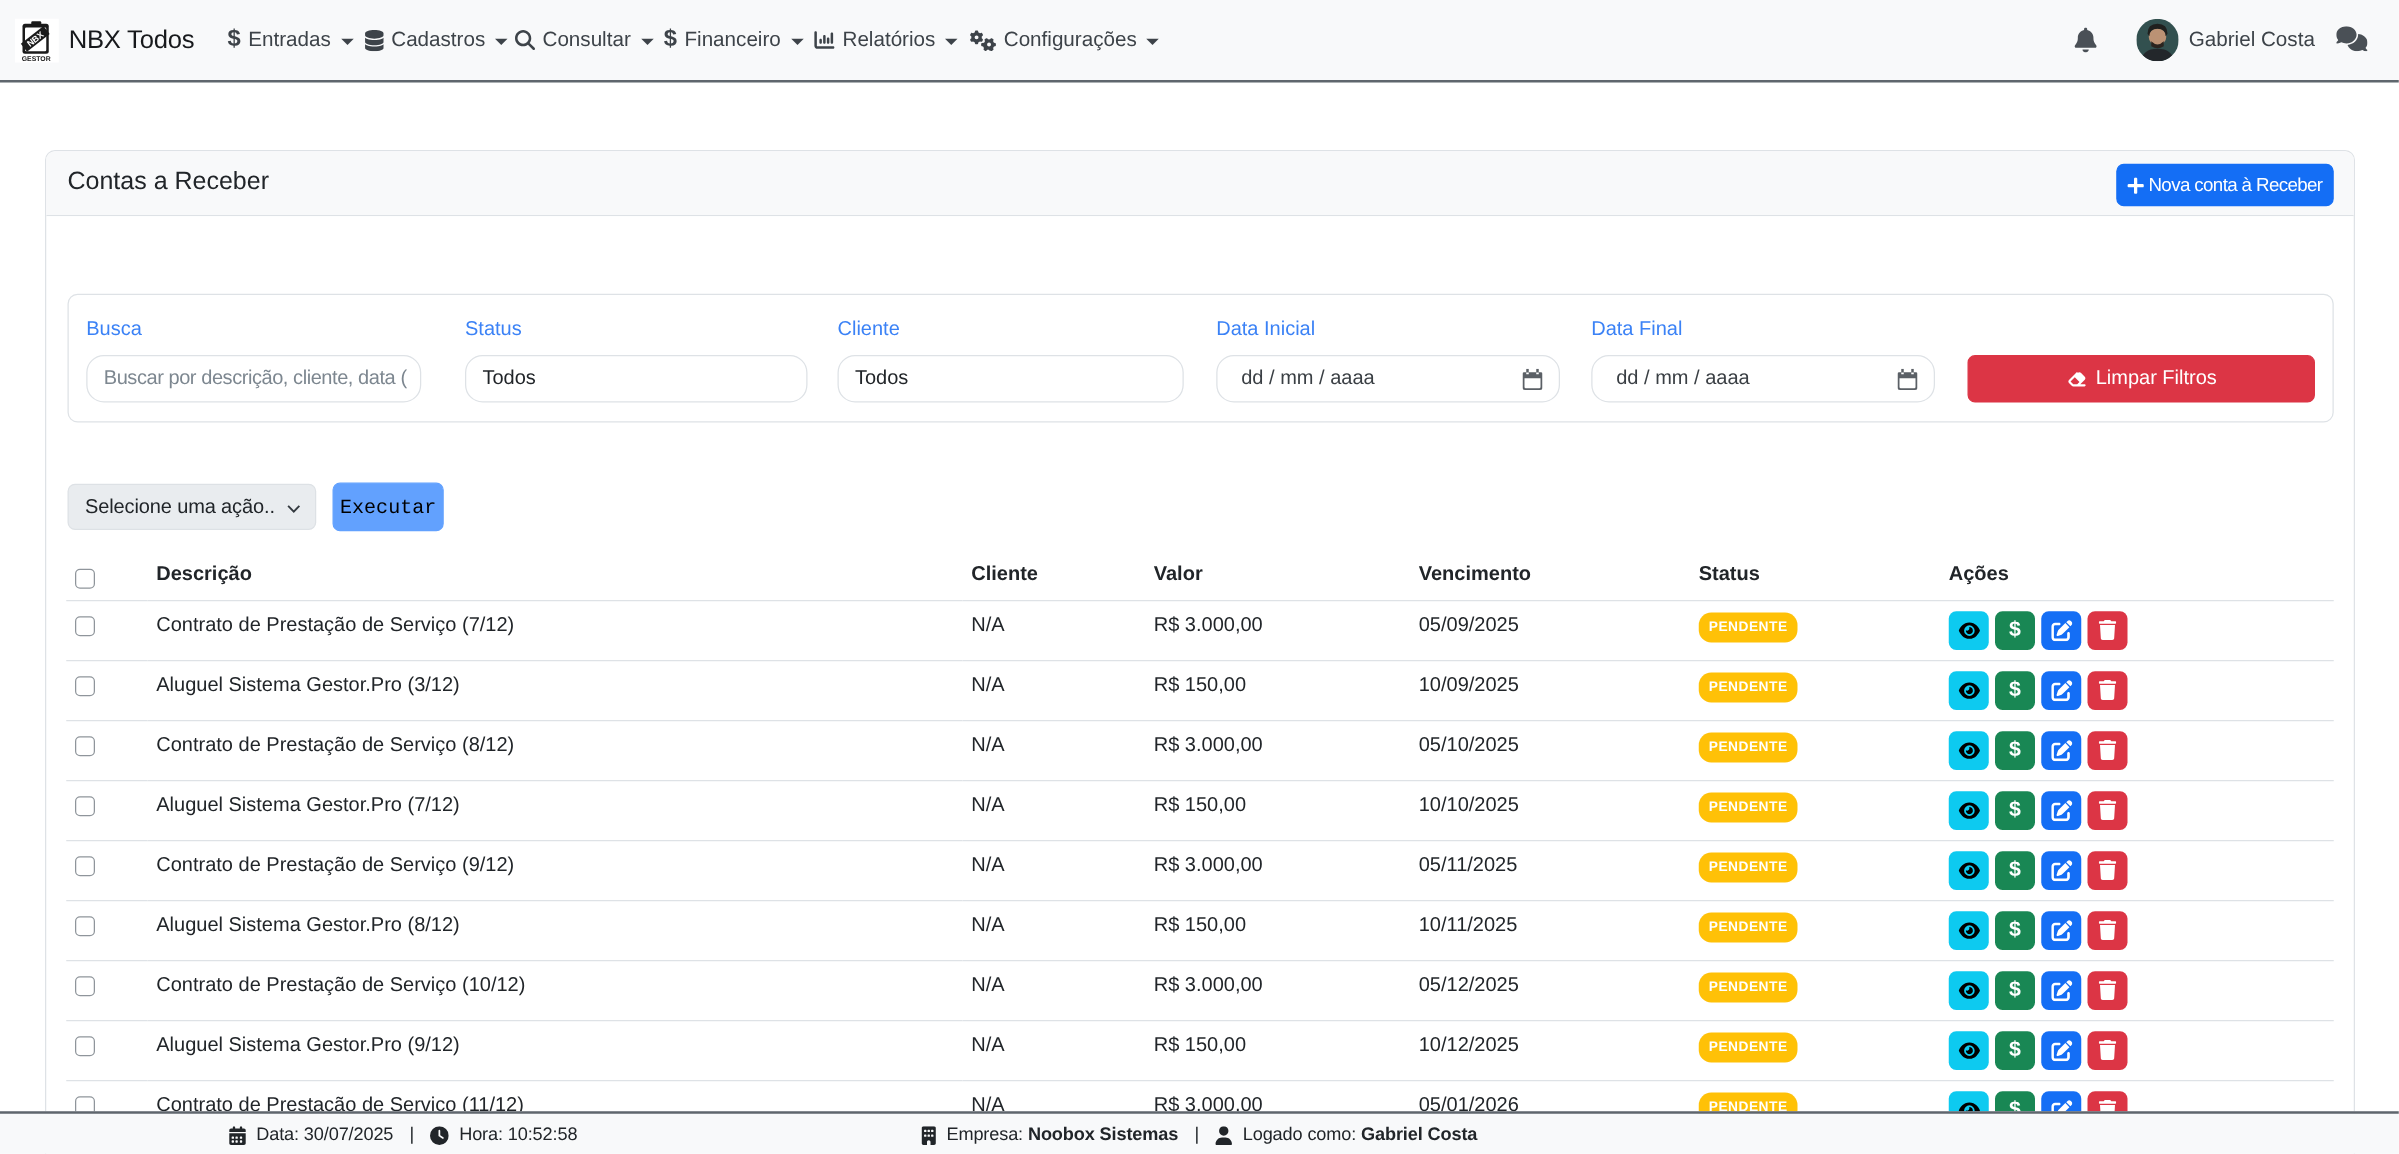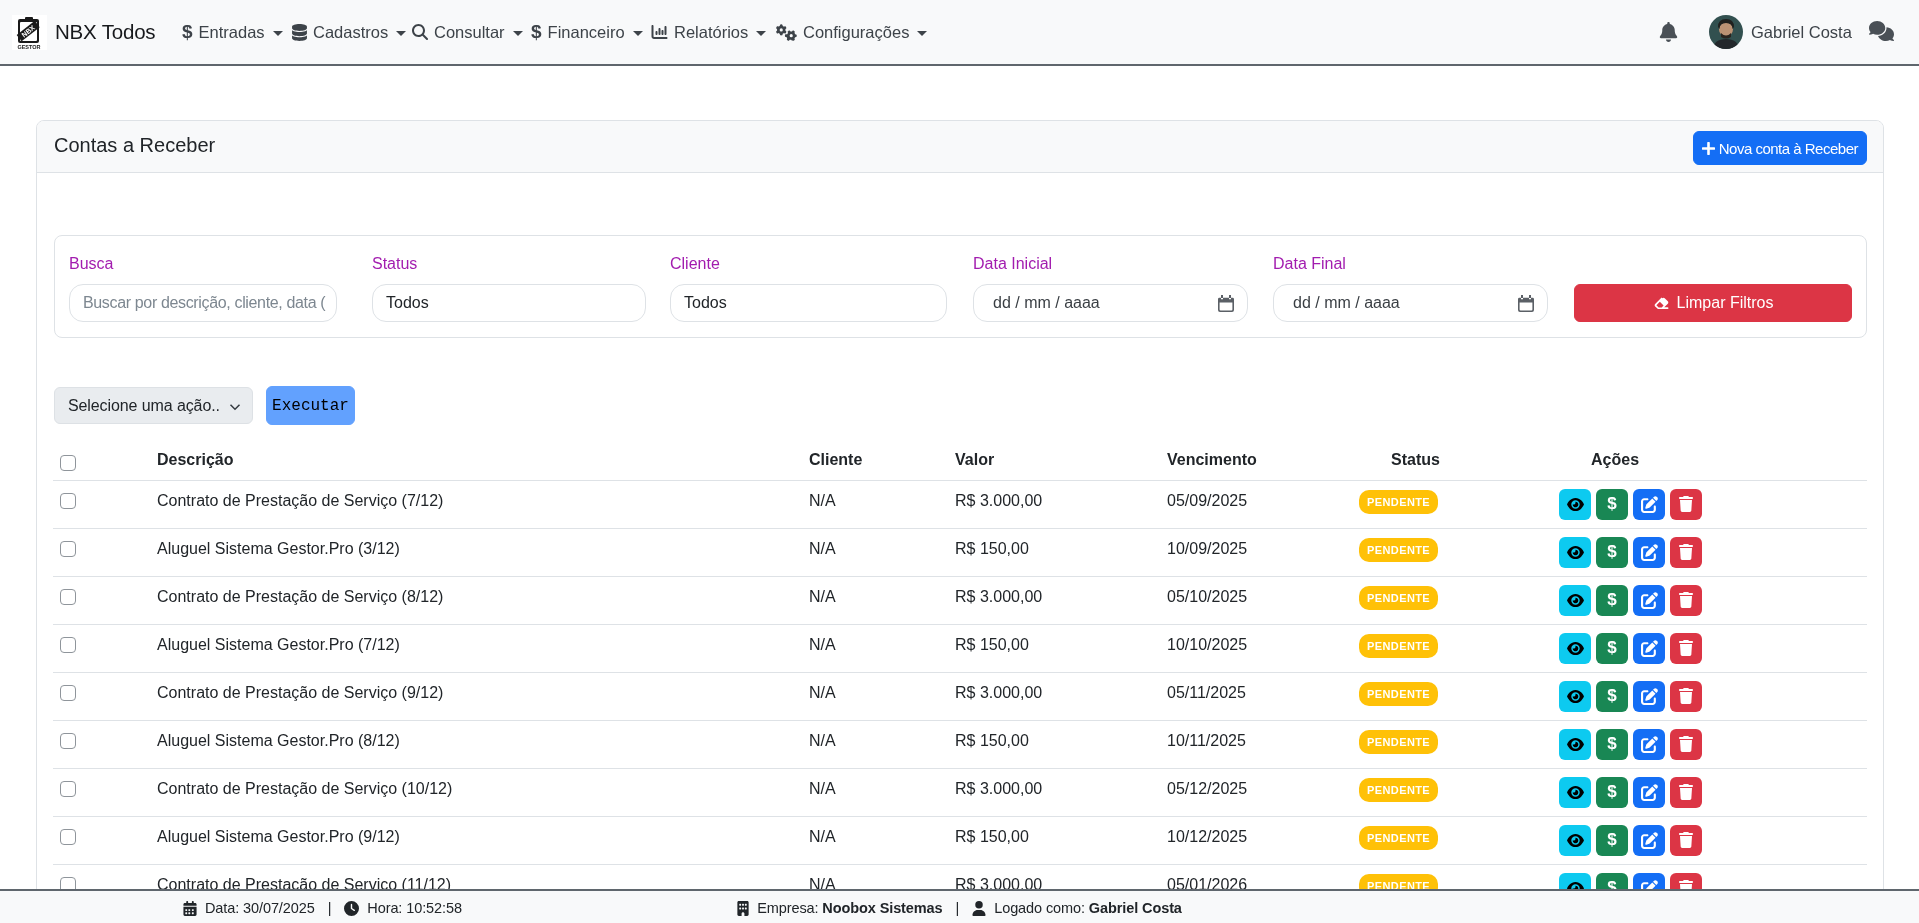--- a/index.html
+++ b/index.html
@@ -30,21 +30,21 @@
   border-radius:7px 7px 0 0; position:relative; }
 .card-title { position:absolute; left:17px; top:13px; font-size:20px; color:#212529; }
 .btn-new { position:absolute; right:16px; top:10px; height:34px; background:#146ef5; color:#fff;
   border:1px solid #146ef5; border-radius:6px; font-size:15px; letter-spacing:-0.5px; padding:0 8px;
   display:flex; align-items:center; gap:4px; font-family:inherit; }
 
 
 .filterbox { position:absolute; left:17px; top:114px; width:1813px; height:103px;
   border:1px solid #dee2e6; border-radius:8px; background:#fff; }
 .f-col { position:absolute; top:16px; }
-.f-col label { display:block; font-size:16px; color:#a21caf; margin-bottom:8px; line-height:24px; }
+.f-col label { display:block; font-size:16px; color:#3b82f6; margin-bottom:8px; line-height:24px; }
 .f-ctl { height:38px; border:1px solid #dee2e6; border-radius:14px; background:#fff;
   font-size:16px; color:#212529; display:flex; align-items:center; padding:0 13px;
   white-space:nowrap; overflow:hidden; }
 .f-ctl.ph { color:#7d8790; letter-spacing:-0.35px; }
 .f-ctl.date { justify-content:space-between; color:#3a3f44; padding-left:19px; }
 .f-ctl.date .dtxt { font-size:16px; }
 .btn-danger { position:absolute; left:1519px; top:48px; width:278px; height:38px; background:#dc3545;
   border:1px solid #dc3545; border-radius:6px; color:#fff; font-size:16px; font-family:inherit;
   display:flex; align-items:center; justify-content:center; gap:7px; }
 
@@ -58,21 +58,21 @@
   font-family:Liberation Mono, monospace; display:flex; align-items:center; justify-content:center; }
 
 
 table { position:absolute; left:16px; top:326px; width:1814px; border-collapse:collapse; }
 th, td { text-align:left; vertical-align:middle; border-bottom:1px solid #dee2e6;
   padding:0 7px; font-size:16px; color:#212529; }
 th { font-weight:bold; height:33px; }
 td { height:48px; }
 .cbx { width:16px; height:16px; border:1px solid #8f959b; border-radius:4px; background:#fff; margin-left:0; }
 td .cbx { position:relative; top:-3px; }
-.t { position:relative; top:-3px; display:inline-block;margin-left:32px; }
+.t { position:relative; top:-3px; display:inline-block; }
 .badge { display:inline-block; background:#ffc107; color:#fff; font-size:11px; font-weight:bold;
   padding:6px 8px; border-radius:10px; letter-spacing:0.4px; position:relative; top:-2px; }
 .ab { display:inline-flex; align-items:center; justify-content:center; width:32px; height:31px;
   border-radius:6px; margin-right:5px; vertical-align:middle; }
 .ab-info { background:#0dcaf0; }
 .ab-success { background:#198754; }
 .ab-primary { background:#146ef5; }
 .ab-danger { background:#dc3545; }
 .ab .d { color:#fff; font-weight:bold; font-size:17px; }
 

